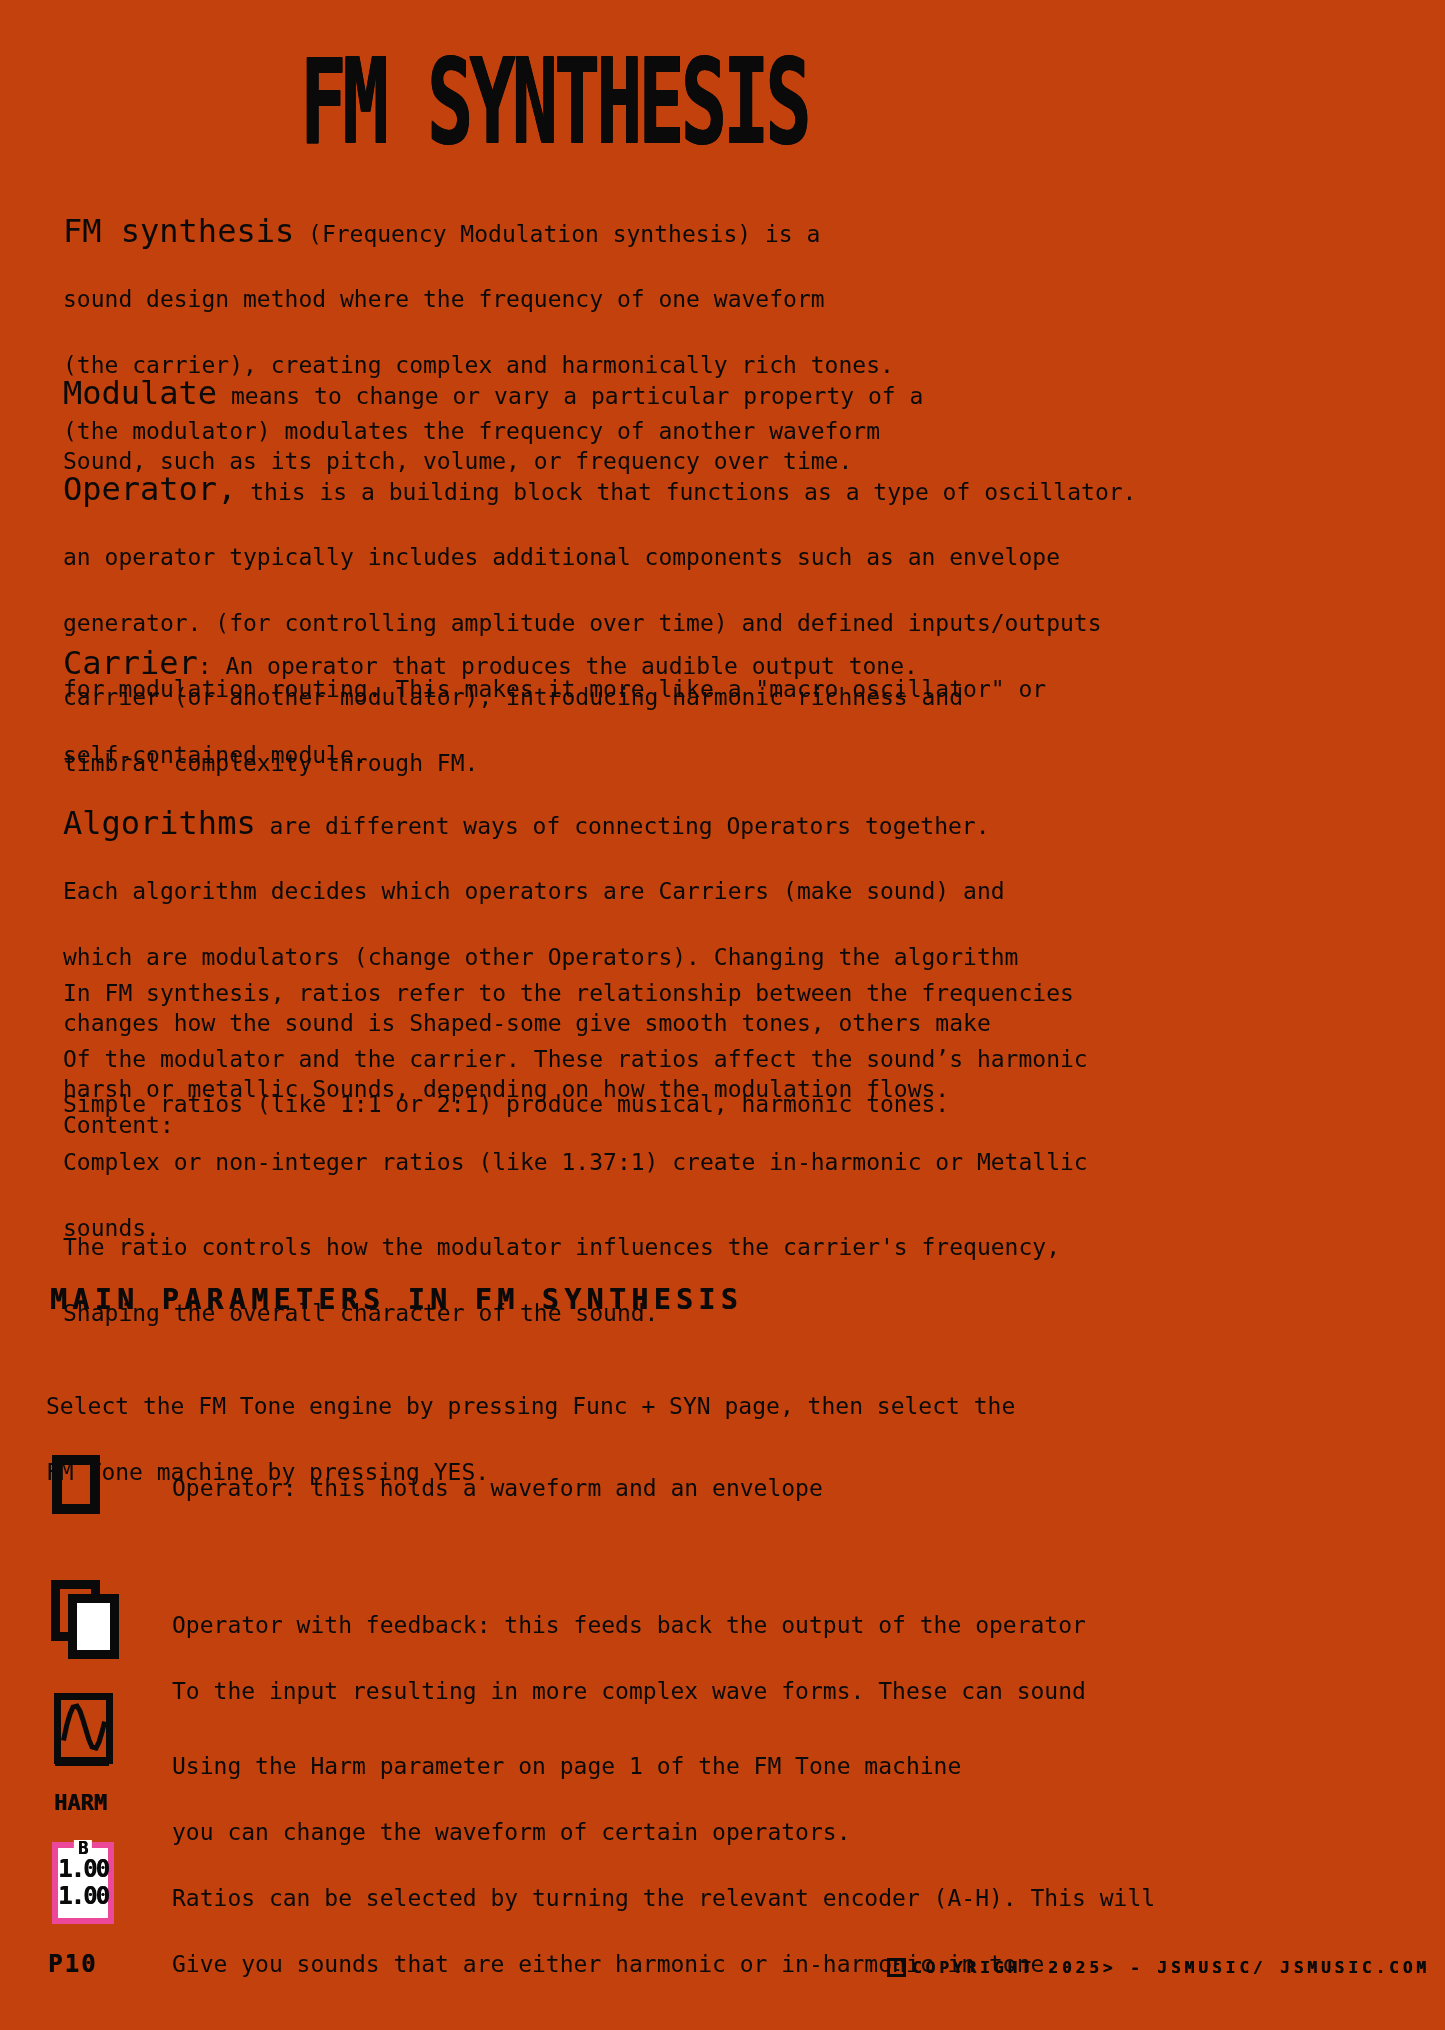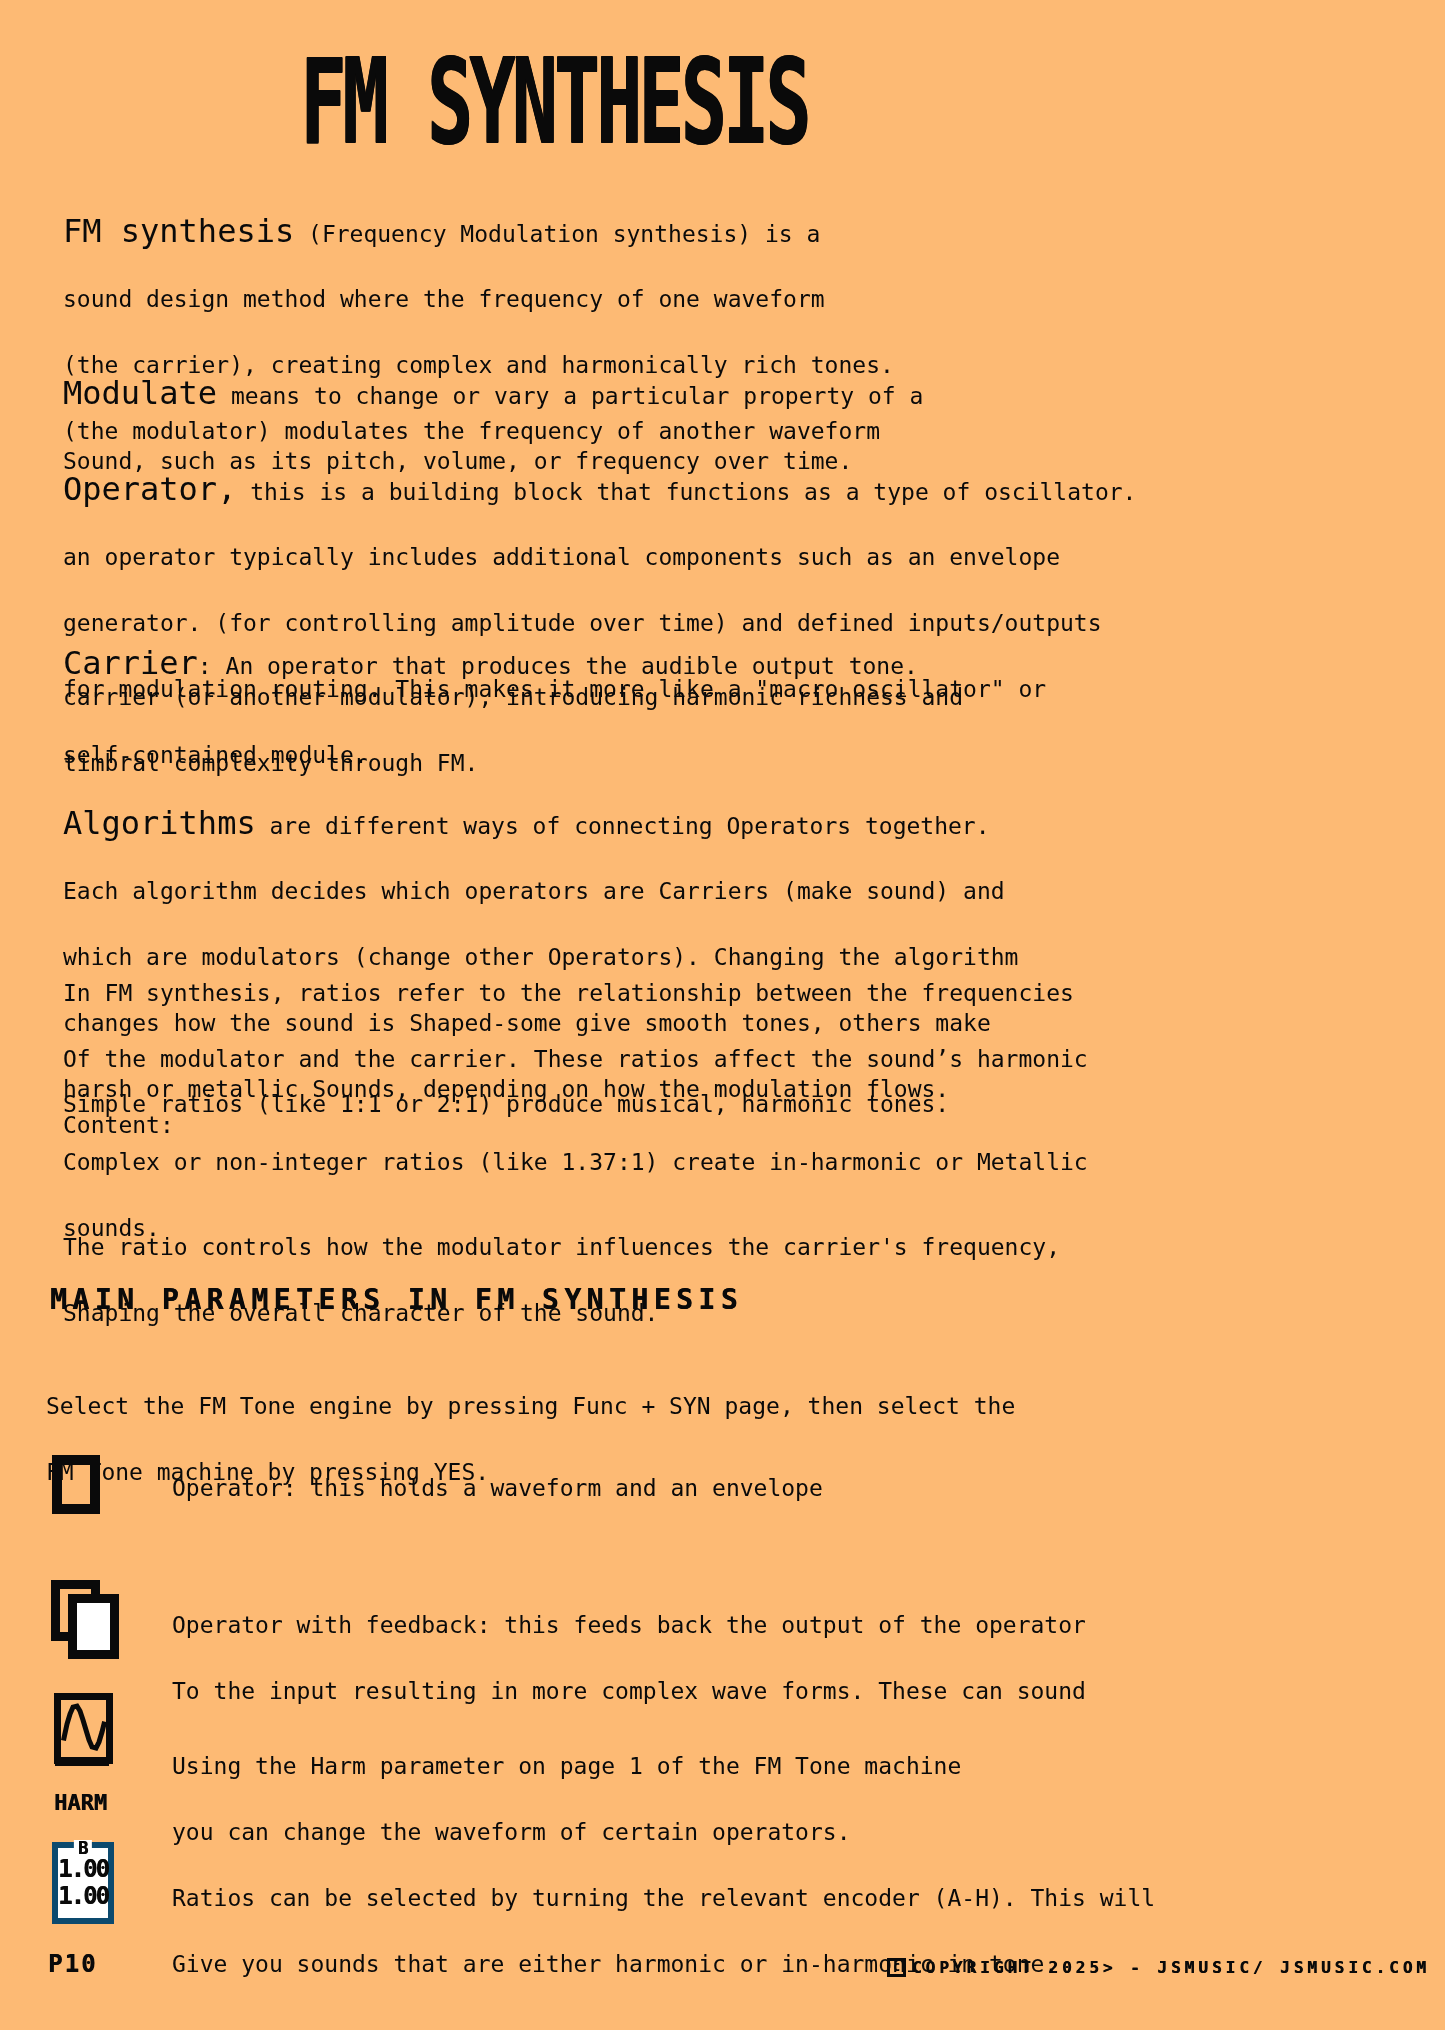--- a/index.html
+++ b/index.html
@@ -1,16 +1,16 @@
 <!DOCTYPE html>
 <html><head>
 <meta charset="utf-8">
 <style>
   html,body{margin:0;padding:0;background:#fff;}
-  .page{position:relative;width:1445px;height:2030px;background:#fdba74;color:#0a0a0a;overflow:hidden;
+  .page{position:relative;width:1445px;height:2030px;background:#c2410c;color:#0a0a0a;overflow:hidden;
         font-family:"DejaVu Sans Mono", monospace;}
   
   .title{position:absolute;top:42px;left:300px;font-weight:bold;font-size:118px;line-height:1;
          letter-spacing:-6px;transform:scaleX(0.65);transform-origin:left top;white-space:pre;
          text-shadow:1px 0 currentColor,0 1px currentColor,1px 1px currentColor;}
   
   .para{position:absolute;left:63px;white-space:pre;}
   .fl{height:31px;line-height:31px;}
   .lead{font-size:32px;white-space:pre;}
   .rest,.ln{font-size:23px;white-space:pre;}
@@ -18,21 +18,21 @@
   .fl .rest{vertical-align:baseline;}
   
   .pixhead{position:absolute;left:50px;font-weight:bold;font-size:28px;letter-spacing:5.5px;line-height:1;
            text-shadow:0.5px 0 currentColor;}
   
   .item-text{position:absolute;left:172px;white-space:pre;}
   .icon-wrap{position:absolute;left:48px;}
   .harm-label{font-weight:bold;font-size:22px;letter-spacing:0px;margin-top:20px;margin-left:2px;
               text-shadow:0.5px 0 currentColor;}
   .ratio-icon{position:relative;width:66px;}
-  .ratio-box{position:relative;width:50px;height:70px;border:6px solid #0c4a6e;background:#fff;
+  .ratio-box{position:relative;width:50px;height:70px;border:6px solid #ec4899;background:#fff;
              margin-top:9px;margin-left:2px;display:flex;flex-direction:column;justify-content:center;}
   .ratio-letter{position:absolute;top:-2px;left:33px;transform:translateX(-50%);background:#fff;
                 padding:0 4px;font-weight:bold;font-size:17px;line-height:1;z-index:2;
                 text-shadow:0.5px 0 currentColor;}
   .ratio-val{font-weight:bold;font-size:24px;line-height:27px;letter-spacing:-2px;text-align:center;
              text-shadow:0.5px 0 currentColor;}
   
   .pagenum{position:absolute;left:48px;top:1950px;font-weight:bold;font-size:24px;letter-spacing:2px;
            text-shadow:0.5px 0 currentColor;}
   .copyright{position:absolute;top:1958px;right:15px;display:flex;align-items:center;gap:6px;

